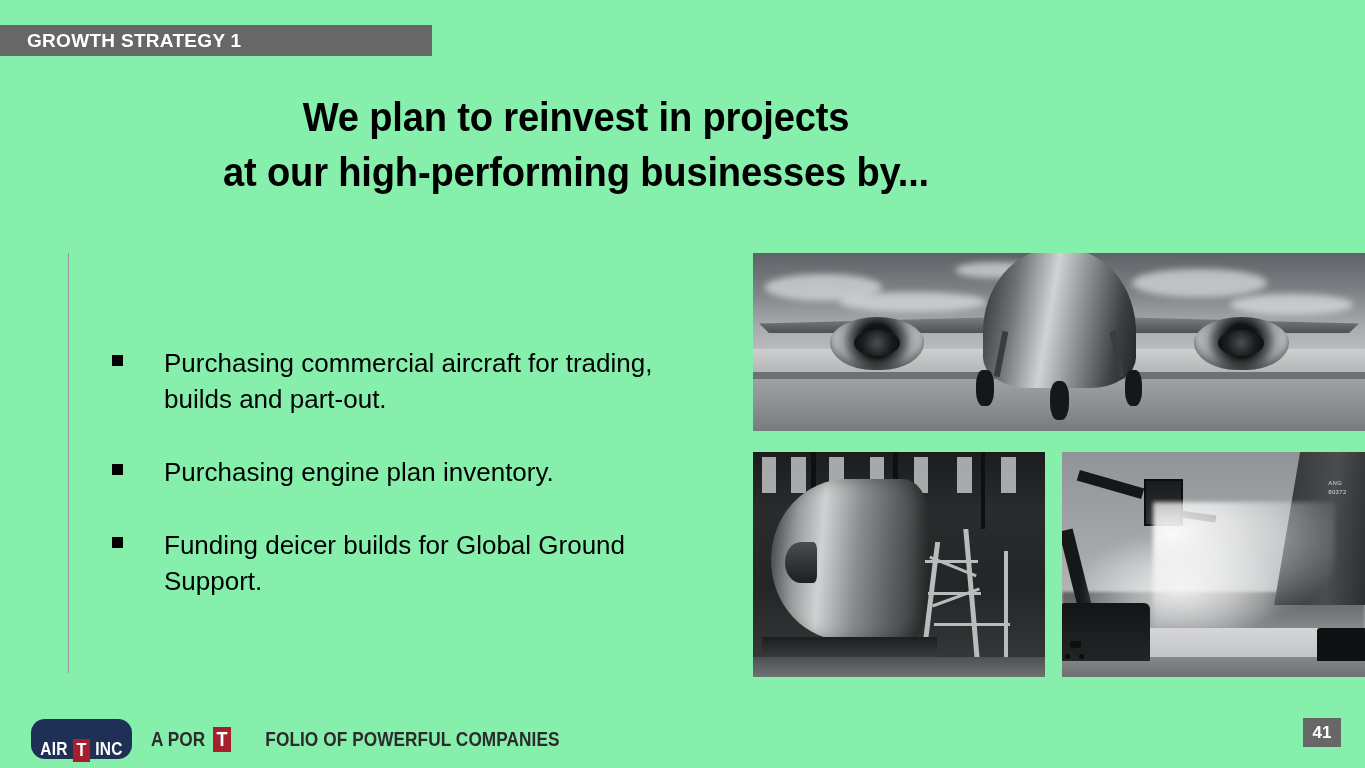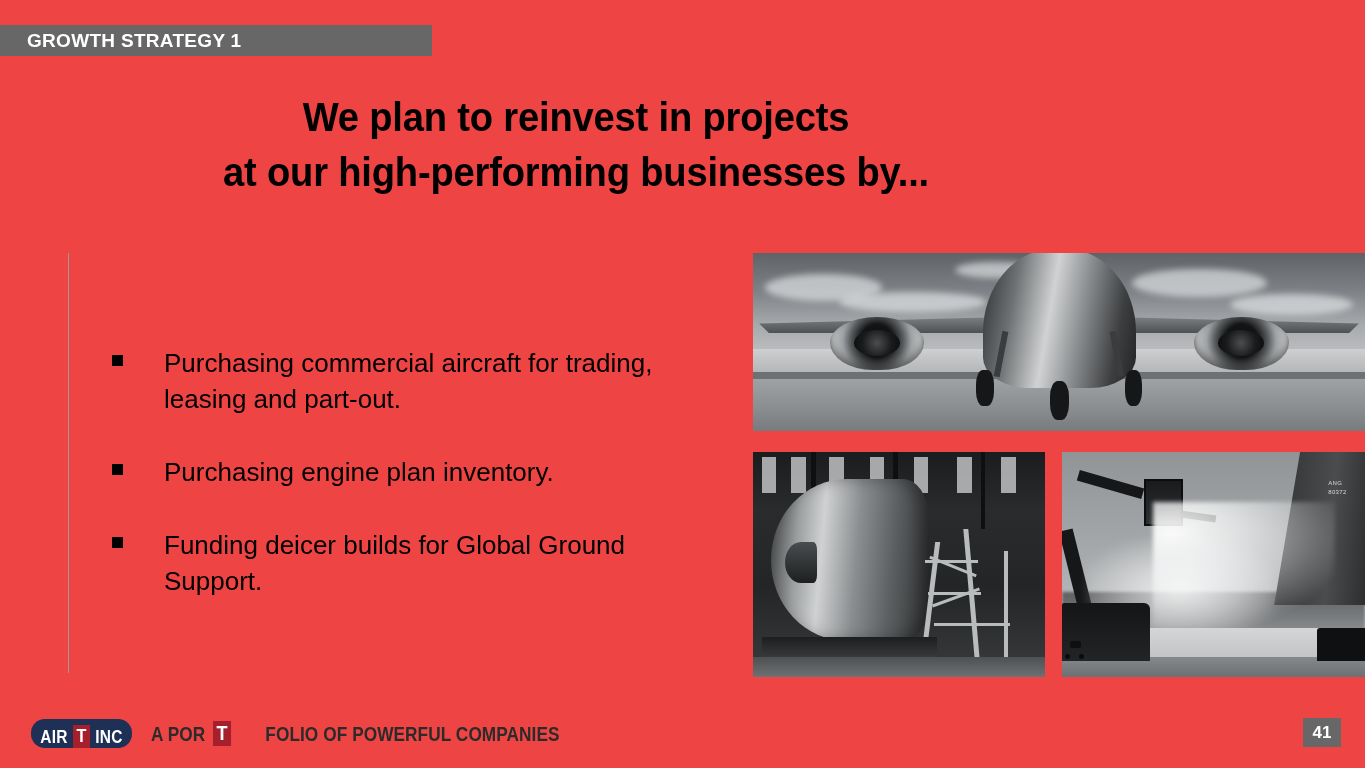--- a/index.html
+++ b/index.html
@@ -2,21 +2,21 @@
 <html><head>
 <meta charset="utf-8">
 <style>
   * { margin:0; padding:0; box-sizing:border-box; }
   html, body {
     width:1365px; height:768px;
     background:#ffffff;
     font-family:"Liberation Sans", sans-serif;
     overflow:hidden;
   }
-  .slide { position:relative; width:1365px; height:768px; background:#ef4444; }
+  .slide { position:relative; width:1365px; height:768px; background:#86efac; }
 
   
   .eyebrow-bar {
     position:absolute; left:0; top:25px;
     width:432px; height:31px;
     background:#676767;
     display:flex; align-items:center;
   }
   .eyebrow-label {
     color:#ffffff;
@@ -287,23 +287,23 @@
     position:absolute; right:0; bottom:7%; width:16%; height:15%;
     background:#0f1011; border-radius:3px 0 0 0;
   }
 
   
   .footer-logo {
     position:absolute; left:31px; top:719px;
     display:flex; align-items:center;
   }
   .logo-box {
-    display:flex; align-items:flex-end;
+    display:flex; align-items:flex-start;
     background:#1e3055;
-    padding:0 7px;
+    padding:20px 7px;
     height:29px;
     border-radius:14px;
   }
   .logo-word {
     color:#ffffff;
     font-size:18px;
     font-weight:bold;
     letter-spacing:0.3px;
     transform:scaleX(0.86);
   }
@@ -353,21 +353,21 @@
   <div class="title-block">
     <span class="title-line">We plan to reinvest in projects</span>
     <span class="title-line">at our high-performing businesses by...</span>
   </div>
 
   <div class="divider-line"></div>
 
   <div class="bullet-list">
     <div class="bullet-item">
       <span class="bullet-marker"></span>
-      <span class="bullet-text">Purchasing commercial aircraft for trading, leasing and part-out.</span>
+      <span class="bullet-text">Purchasing commercial aircraft for trading, builds and part-out.</span>
     </div>
     <div class="bullet-item">
       <span class="bullet-marker"></span>
       <span class="bullet-text">Purchasing engine plan inventory.</span>
     </div>
     <div class="bullet-item">
       <span class="bullet-marker"></span>
       <span class="bullet-text">Funding deicer builds for Global Ground Support.</span>
     </div>
   </div>

